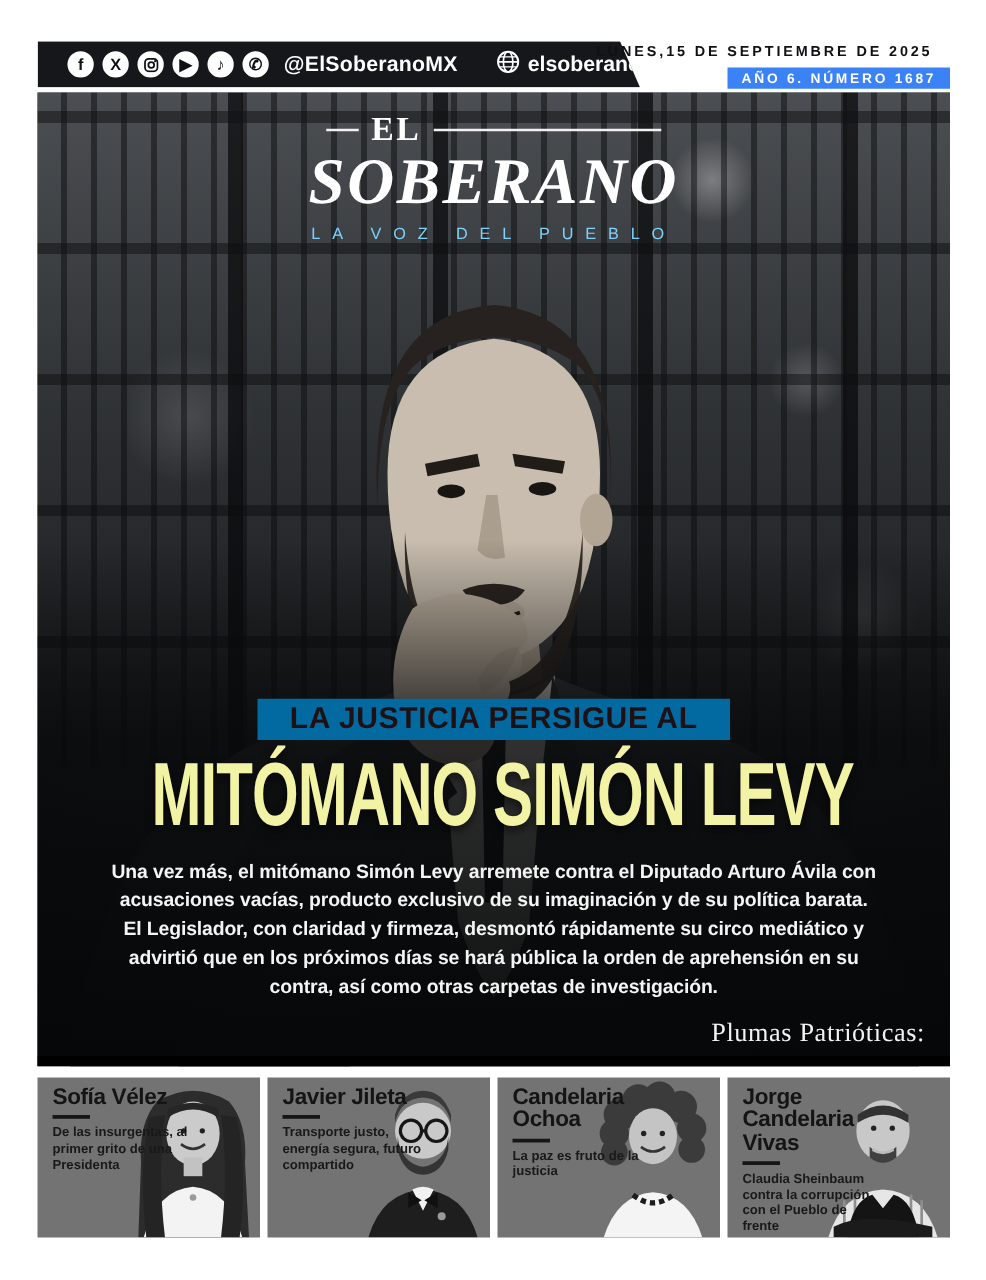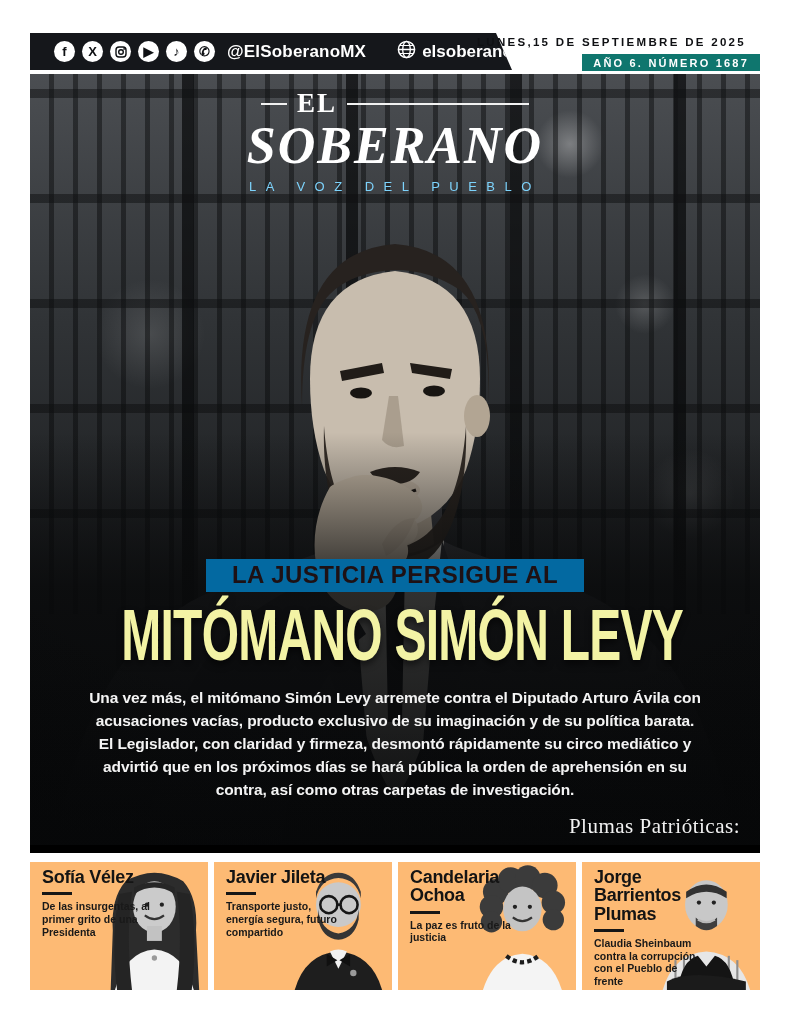--- a/index.html
+++ b/index.html
@@ -11,21 +11,21 @@
   .social-bar{position:absolute;left:0;top:0;height:37px;width:482px;background:#15171b;
     clip-path:polygon(0 0,calc(100% - 16px) 0,100% 100%,0 100%);
     display:flex;align-items:center;gap:7px;padding-left:24px;box-sizing:border-box;color:#fff;}
   .sicon{width:21px;height:21px;border-radius:50%;background:#fff;color:#0e1013;display:flex;
     align-items:center;justify-content:center;font-weight:700;font-size:13px;flex:0 0 auto;line-height:1;}
   .sicon svg{display:block;}
   .handle{font-weight:700;font-size:17px;margin-left:5px;letter-spacing:.2px;}
   .sitewrap{display:flex;align-items:center;gap:6px;margin-left:24px;}
   .site{font-weight:700;font-size:17px;}
   .date-line{position:absolute;right:14px;top:3px;font-size:11.5px;font-weight:700;letter-spacing:2.3px;color:#0f1013;white-space:nowrap;}
-  .issue-bar{position:absolute;right:0;top:21px;height:17px;background:#0f766e;color:#fff;
+  .issue-bar{position:absolute;right:0;top:21px;height:17px;background:#3b82f6;color:#fff;
     display:flex;align-items:center;padding:0 11px;font-size:11px;font-weight:700;letter-spacing:2.2px;white-space:nowrap;}
 
   
   .hero{position:absolute;left:30px;right:29px;top:74px;height:779px;background:#1b1c1e;overflow:hidden;}
   .hero-bg{position:absolute;inset:0;z-index:1;background:
     radial-gradient(circle at 540px 70px, rgba(255,255,255,.30), transparent 34px),
     radial-gradient(circle at 615px 230px, rgba(255,255,255,.18), transparent 30px),
     radial-gradient(circle at 120px 260px, rgba(255,255,255,.12), transparent 55px),
     radial-gradient(circle at 660px 420px, rgba(255,255,255,.10), transparent 45px),
     linear-gradient(180deg,#4b4e52 0%,#303336 32%,#1d1f21 62%,#121314 100%);}
@@ -55,21 +55,21 @@
     color:#f3f3a5;font-weight:700;font-size:64px;line-height:1.05;letter-spacing:-1px;white-space:nowrap;
     transform:scaleX(.75) scaleY(1.12);transform-origin:50% 0;text-shadow:0 4px 8px rgba(0,0,0,.55);}
   .lede{position:absolute;left:50%;top:612px;z-index:6;width:612px;transform:translateX(-50%);
     margin:0;color:#f4f4f4;font-weight:700;font-size:15.5px;line-height:1.49;text-align:center;letter-spacing:-.1px;}
   .plumas{position:absolute;right:20px;bottom:14px;z-index:6;color:#f2f2f2;
     font-family:"Liberation Serif",serif;font-size:21px;letter-spacing:.5px;}
   .hero::after{content:"";position:absolute;left:0;right:0;bottom:0;height:8px;background:#000;z-index:7;}
 
   
   .cards{position:absolute;left:30px;right:29px;top:862px;height:128px;display:flex;gap:6px;}
-  .card{flex:1;background:#fdba74;position:relative;overflow:hidden;
+  .card{flex:1;background:#737373;position:relative;overflow:hidden;
     padding:6px 6px 0 12px;box-sizing:border-box;}
   .c-name{font-size:18px;font-weight:700;line-height:1.02;letter-spacing:-.3px;color:#141414;
     max-width:118px;position:relative;z-index:2;}
   .c-div{width:30px;height:3px;background:#161616;margin:6px 0 5px;position:relative;z-index:2;}
   .c-tag{font-size:10.5px;font-weight:700;line-height:1.2;color:#191919;max-width:112px;position:relative;z-index:2;}
   .c-photo{position:absolute;right:0;bottom:0;height:100%;width:60%;z-index:1;}
 </style>
 </head>
 <body>
 
@@ -233,21 +233,21 @@
         <ellipse cx="55" cy="44" rx="18" ry="21" fill="#c4c4c4"></ellipse>
         <circle cx="48" cy="42" r="2" fill="#222"></circle>
           <circle cx="62" cy="42" r="2" fill="#222"></circle>
         <path d="M46,52 Q55,59 64,52" stroke="#333" stroke-width="2" fill="none"></path>
         <path d="M18,120 Q28,88 55,86 Q82,88 92,120 Z" fill="#f4f4f4"></path>
         <path d="M40,88 Q55,100 70,88" stroke="#1c1c1c" stroke-width="4" fill="none" stroke-dasharray="4 3"></path>
       </svg>
     </div>
 
     <div class="card">
-      <div class="c-name">Jorge Barrientos Plumas</div>
+      <div class="c-name">Jorge Candelaria Vivas</div>
       <div class="c-div"></div>
       <div class="c-tag">Claudia Sheinbaum contra la corrupción, con el Pueblo de frente</div>
       <svg class="c-photo" viewBox="0 0 110 120" preserveAspectRatio="xMidYMax slice">
         <ellipse cx="55" cy="40" rx="20" ry="23" fill="#c8c8c8"></ellipse>
         <path d="M36,28 Q55,14 74,28 L74,34 Q55,22 36,34 Z" fill="#323232"></path>
         <circle cx="48" cy="38" r="2" fill="#222"></circle>
           <circle cx="62" cy="38" r="2" fill="#222"></circle>
         <path d="M45,52 Q55,62 65,52 L65,60 Q55,68 45,60 Z" fill="#3f3f3f"></path>
         <path d="M47,54 Q55,59 63,54" stroke="#b9b9b9" stroke-width="2" fill="none"></path>
         <path d="M14,120 Q24,86 55,84 Q86,86 96,120 Z" fill="#e6e6e6"></path>

